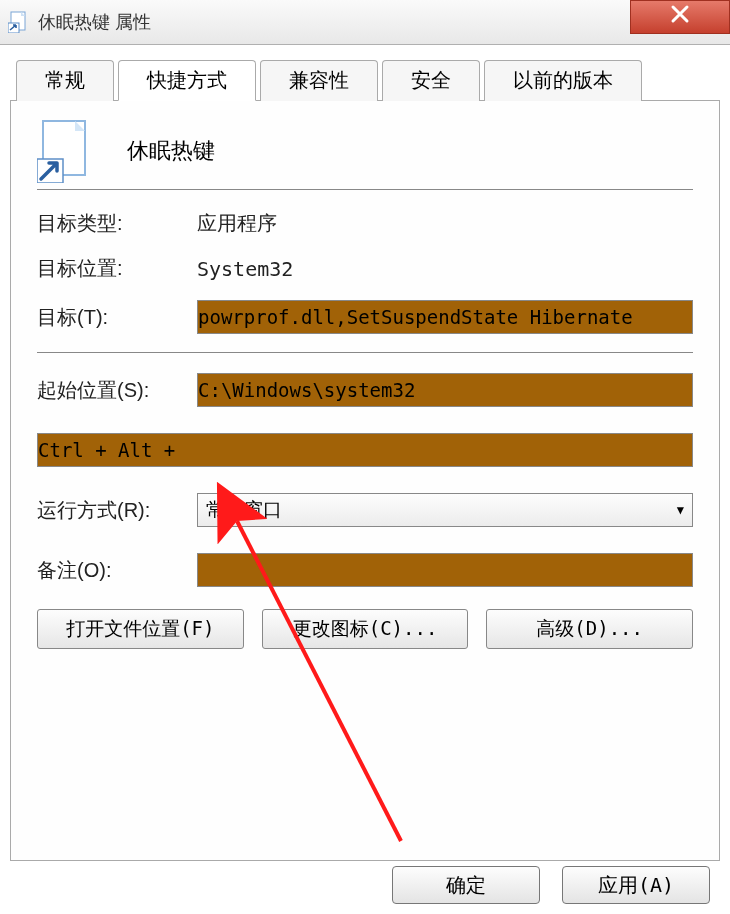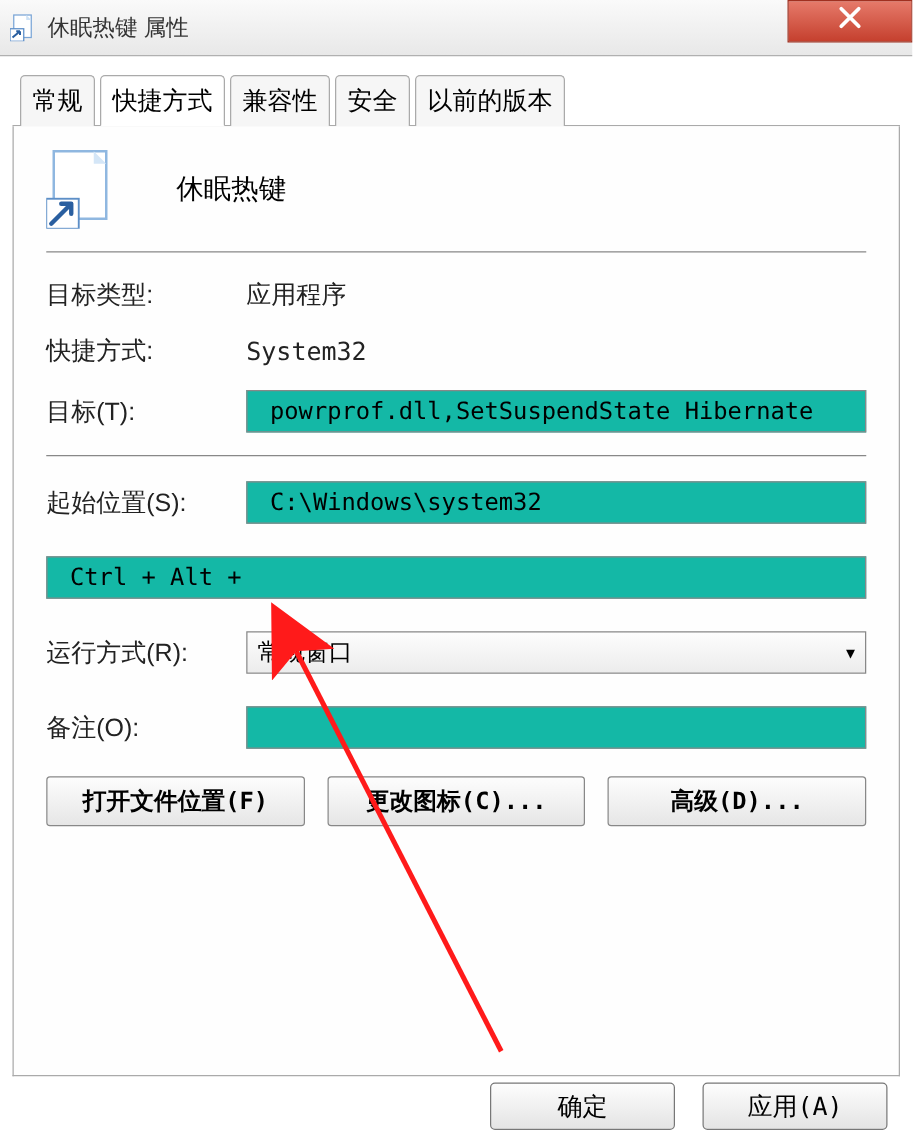--- a/index.html
+++ b/index.html
@@ -47,21 +47,21 @@
       font-weight: bold;
     }
     .tabrow {
       margin: 14px 10px 0 10px;
       display: flex;
       border-bottom: 1px solid #aaa;
       gap: 0;
       padding-left: 6px;
     }
     .tab {
-      padding: 6px 9px;
+      padding: 6px 28px;
       font-size: 20px;
       border: 1px solid #aaa;
       border-bottom: none;
       background: #f6f6f6;
       margin-right: 4px;
       border-radius: 4px 4px 0 0;
       position: relative;
       top: 1px;
       cursor: pointer;
     }
@@ -78,22 +78,22 @@
       height: 760px;
       position: relative;
       background: #fefefe;
     }
     .file-icon {
       width: 58px; height: 64px;
       display:inline-block;
       vertical-align: middle;
     }
     .name-row {
-      display:flex; align-items:center; gap: 46px;
-      padding-bottom: 18px;
+      display:flex; align-items:center; gap: 32px;
+      padding-bottom: 6px;
       border-bottom: 1px solid #888;
     }
     .name-row .shortcut-name { font-size: 22px; }
     .field-grid {
       margin-top: 20px;
     }
     .field-row {
       display:flex;
       align-items: center;
       margin-bottom: 18px;
@@ -111,23 +111,23 @@
     }
     .sep {
       border: none;
       border-top: 1px solid #888;
       margin: 12px 0 20px 0;
     }
     .txt-input {
       flex: 1;
       font-size: 19px;
       font-family: "NSimSun","SimSun", monospace;
-      padding: 4px 18px;
+      padding: 4px 0;
       border: 1px solid #888;
-      background: #14b8a6;
+      background: #a16207;
       height: 34px;
     }
     .select-box {
       flex: 1;
       position: relative;
       border: 1px solid #888;
       background: linear-gradient(to bottom,#fdfdfd,#ececec);
       height: 34px;
       display:flex;
       align-items:center;
@@ -137,21 +137,20 @@
       cursor: pointer;
     }
     .select-box .chevron {
       position:absolute; right:8px; top:50%; transform:translateY(-50%);
       font-size: 12px;
     }
     .btnrow {
       display:flex;
       gap: 18px;
       margin-top: 22px;
-      font-weight: bold;
     }
     .wbtn {
       flex: 1;
       border: 1px solid #888;
       background: linear-gradient(to bottom,#fdfdfd,#e6e6e6);
       height: 40px;
       font-size: 19px;
       font-family:"SimSun",monospace;
       display:flex;
       align-items:center;
@@ -227,21 +226,21 @@
     </span>
     <span class="shortcut-name">休眠热键</span>
   </div>
 
   <div class="field-grid">
     <div class="field-row">
       <span class="field-label">目标类型:</span>
       <span class="field-value">应用程序</span>
     </div>
     <div class="field-row">
-      <span class="field-label">快捷方式:</span>
+      <span class="field-label">目标位置:</span>
       <span class="field-value">System32</span>
     </div>
     <div class="field-row">
       <span class="field-label">目标(T):</span>
       <input class="txt-input" type="text" value="powrprof.dll,SetSuspendState Hibernate" style="">
     </div>
   </div>
 
   <hr class="sep">
 

